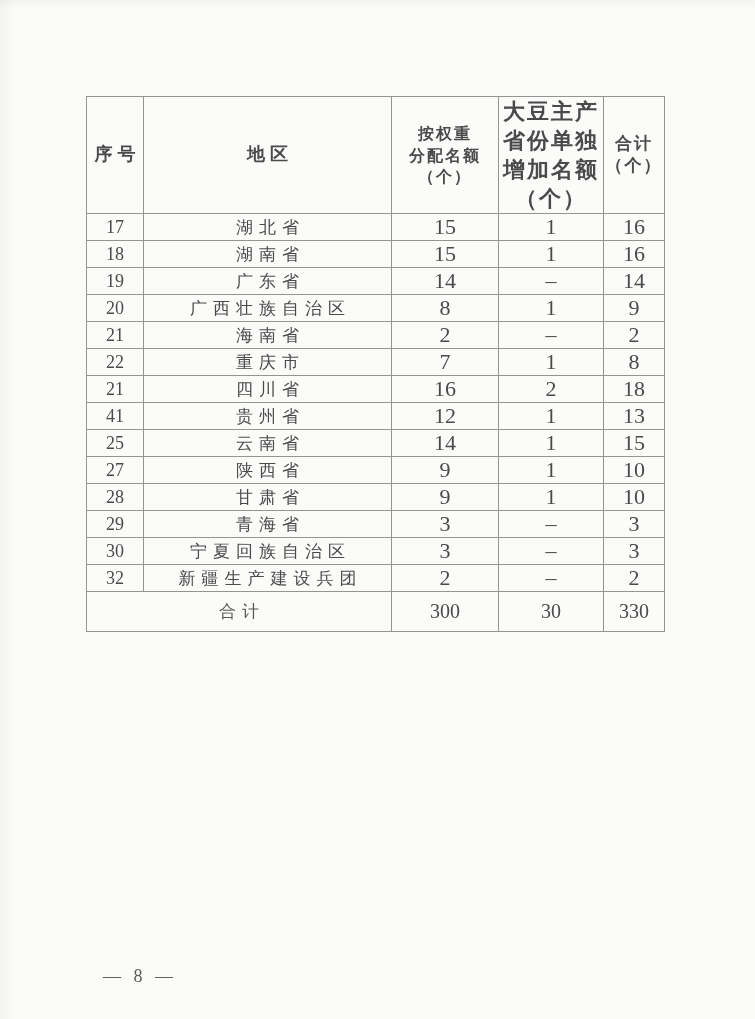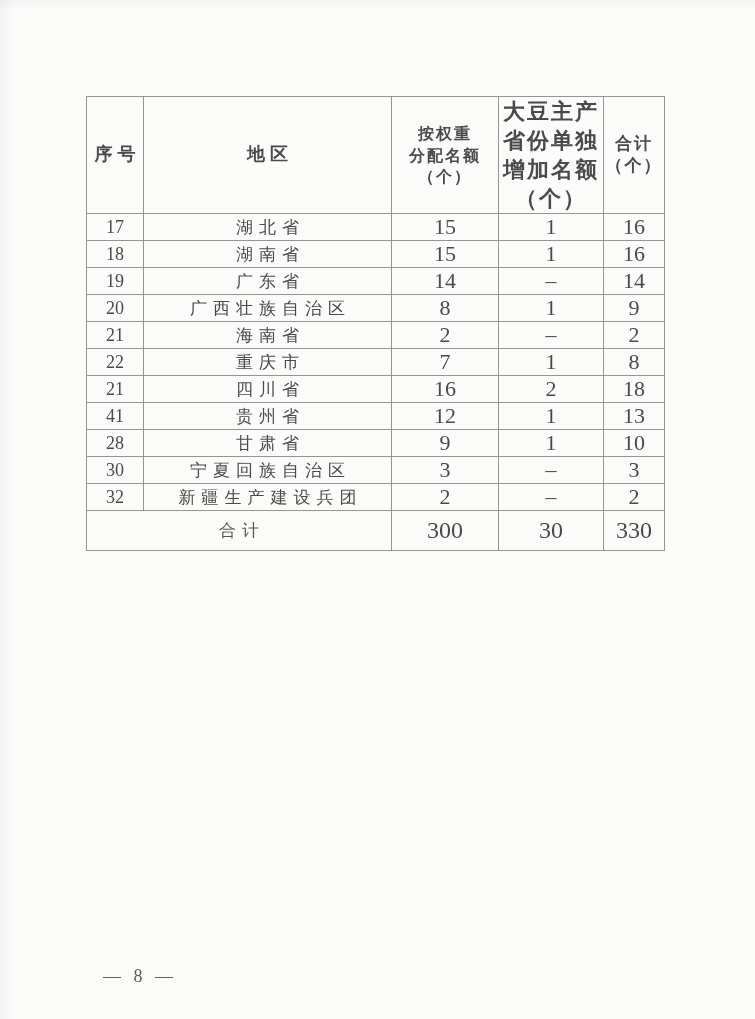--- a/index.html
+++ b/index.html
@@ -87,21 +87,21 @@
     font-size: 22px;
     color: #434343;
   }
   tr.total-row td.label {
     font-size: 17px;
     letter-spacing: 6px;
     text-indent: 6px;
     color: #58584f;
   }
   tr.total-row td.num {
-    font-size: 24px;
+    font-size: 20px;
   }
   .pagenum {
     position: absolute;
     left: 103px;
     top: 966px;
     font-size: 18px;
     letter-spacing: 4px;
     color: #5a5a58;
   }
 </style>
@@ -184,25 +184,46 @@
         <td class="num">18</td>
       </tr>
       <tr class="data-row">
         <td class="serial">41</td>
         <td class="region">贵州省</td>
         <td class="num">12</td>
         <td class="num">1</td>
         <td class="num">13</td>
       </tr>
       <tr class="data-row">
+        <td class="serial">25</td>
+        <td class="region">云南省</td>
+        <td class="num">14</td>
+        <td class="num">1</td>
+        <td class="num">15</td>
+      </tr>
+      <tr class="data-row">
+        <td class="serial">27</td>
+        <td class="region">陕西省</td>
+        <td class="num">9</td>
+        <td class="num">1</td>
+        <td class="num">10</td>
+      </tr>
+      <tr class="data-row">
         <td class="serial">28</td>
         <td class="region">甘肃省</td>
         <td class="num">9</td>
         <td class="num">1</td>
         <td class="num">10</td>
+      </tr>
+      <tr class="data-row">
+        <td class="serial">29</td>
+        <td class="region">青海省</td>
+        <td class="num">3</td>
+        <td class="num">–</td>
+        <td class="num">3</td>
       </tr>
       <tr class="data-row">
         <td class="serial">30</td>
         <td class="region">宁夏回族自治区</td>
         <td class="num">3</td>
         <td class="num">–</td>
         <td class="num">3</td>
       </tr>
       <tr class="data-row">
         <td class="serial">32</td>

